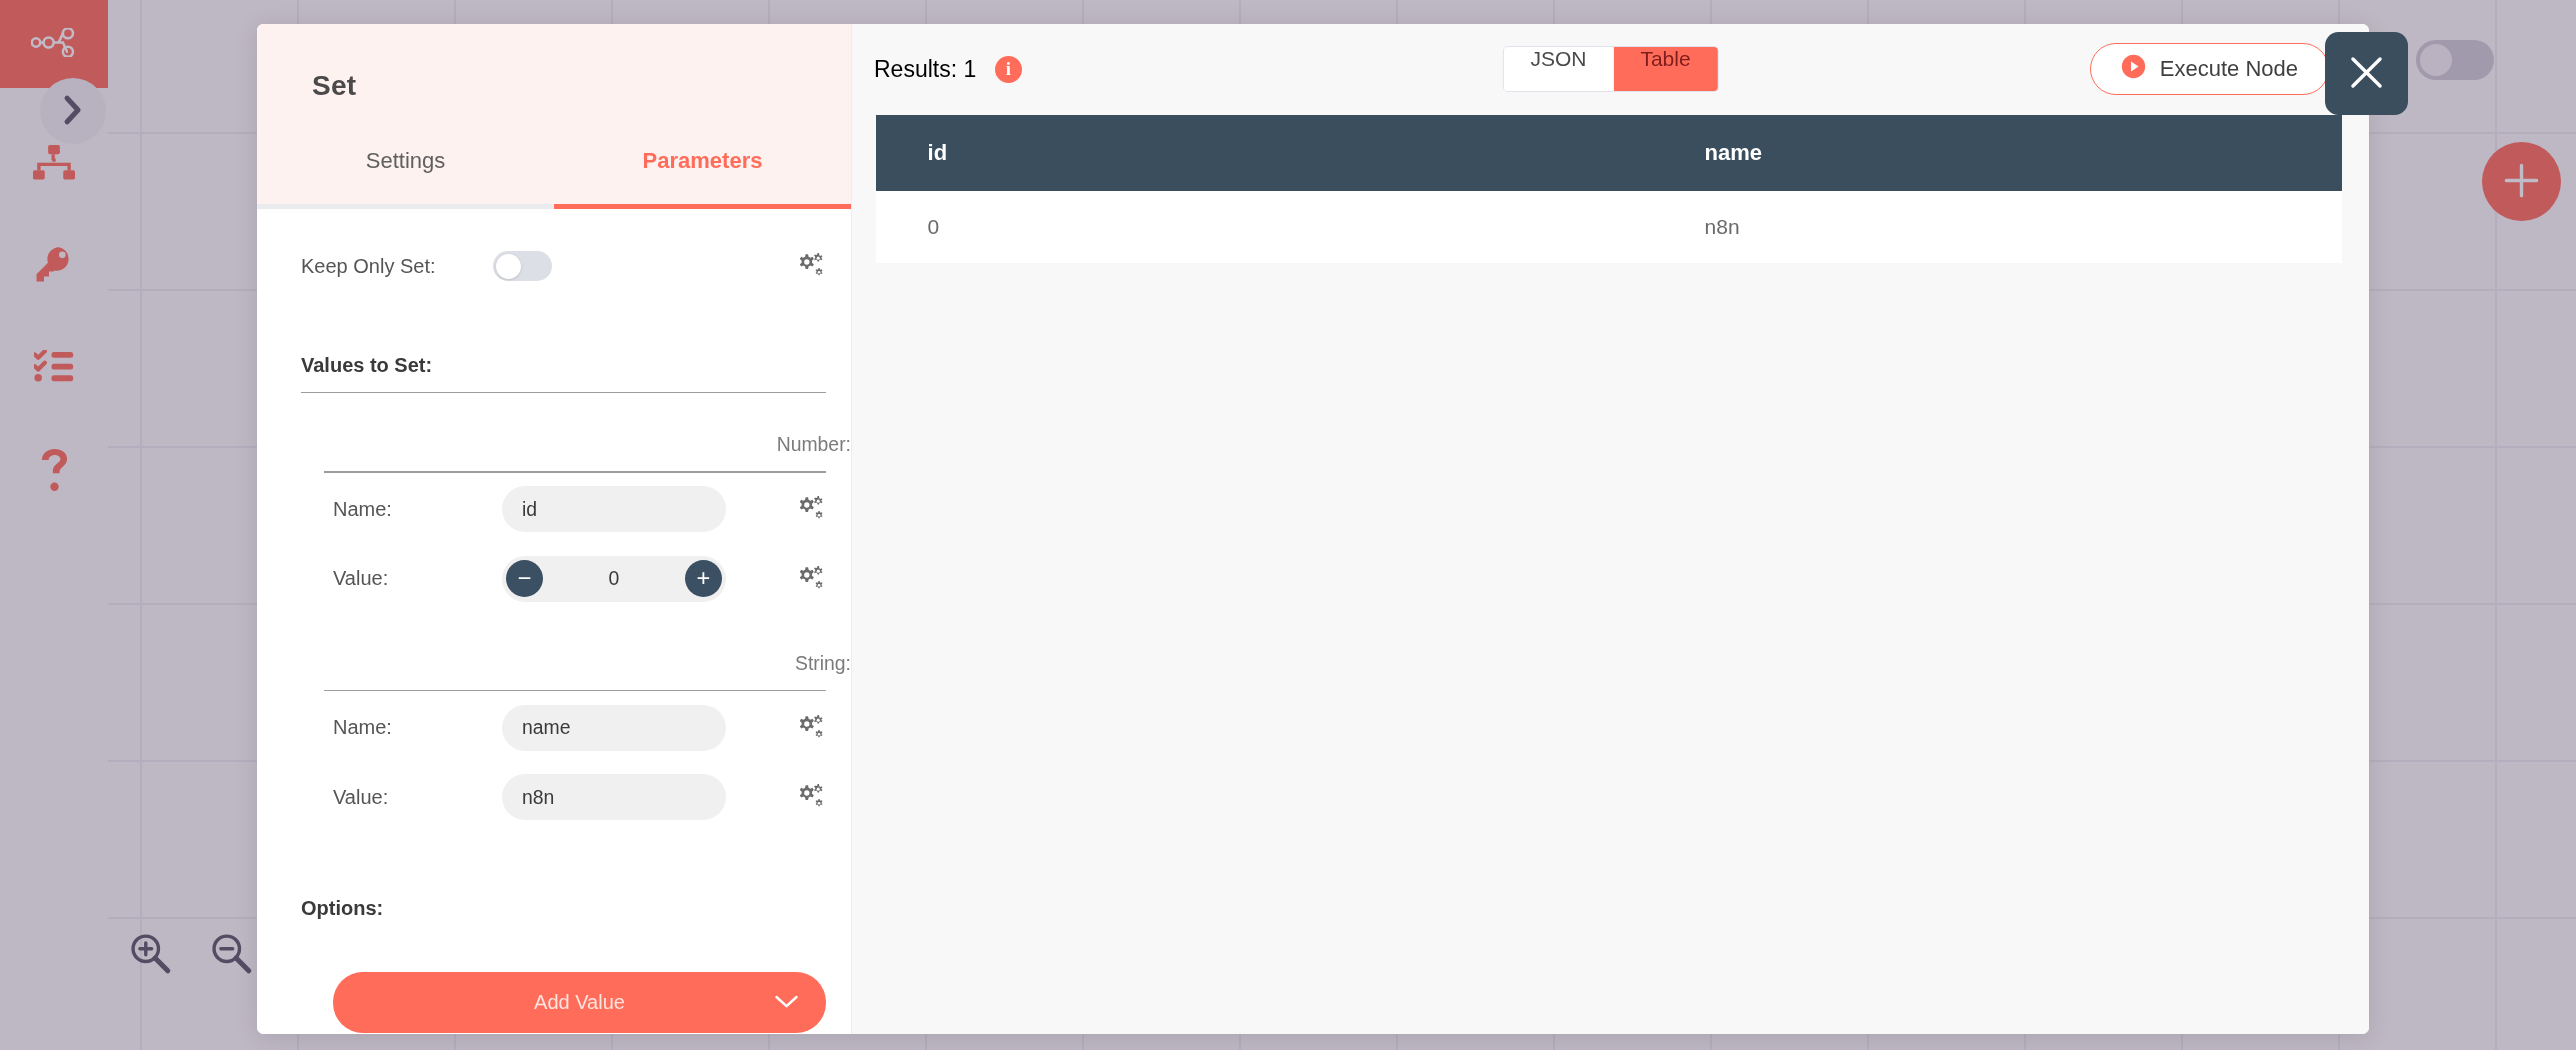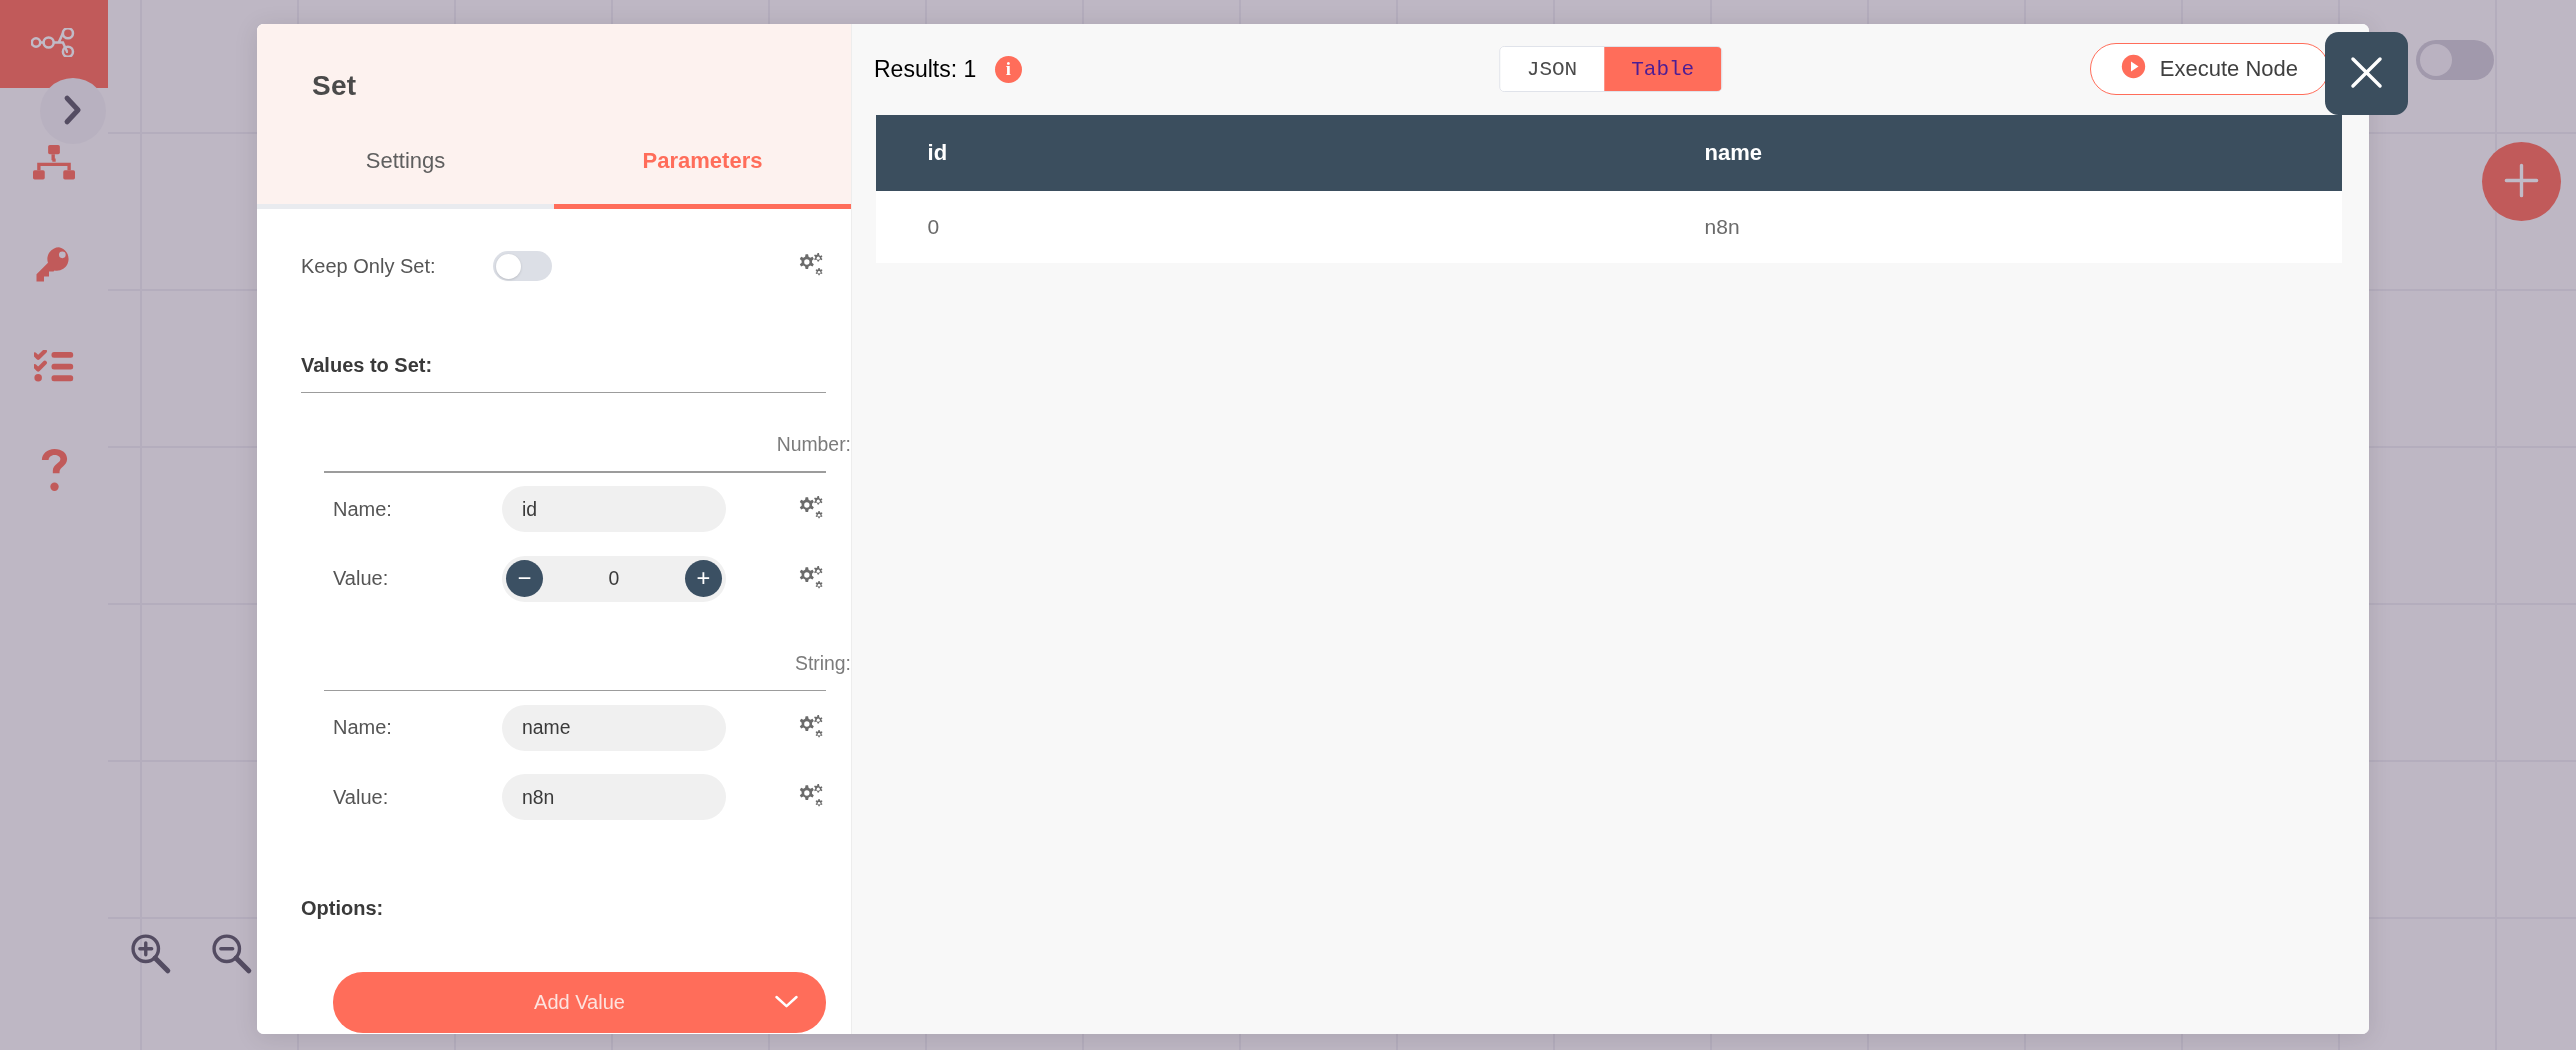--- a/index.html
+++ b/index.html
@@ -249,25 +249,25 @@
     display: flex; align-items: center; justify-content: center;
     font-size: 18.5px; font-weight: 700; font-family: "Liberation Serif", serif;
     cursor: pointer;
   }
   #view-toggle {
     position: absolute; left: 50%; transform: translateX(-50%);
     display: flex; border-radius: 5px; overflow: hidden;
     border: 1.7px solid #e0e3ea;
   }
   .view-opt {
-    height: 44px; display: flex; align-items: center; justify-content: center;
-    font-size: 21px; padding: 0 27px; cursor: pointer; font-family: Liberation Mono, monospace;
+    height: 44px; display: flex; align-items: flex-start; justify-content: center;
+    font-size: 21px; padding: 0 27px; cursor: pointer;
   }
   .view-opt.off { background: #ffffff; color: #4a4a4a; }
-  .view-opt.on  { background: #ff6d5a; color: #4c1d95; }
+  .view-opt.on  { background: #ff6d5a; color: #7f1d1d; }
 
   #execute-btn {
     position: absolute; right: 40px; top: 50%;
     transform: translateY(-50%);
     height: 52px; border-radius: 26px;
     border: 1.7px solid #ff6d5a; background: #ffffff;
     color: #404040; font-size: 22px;
     display: flex; align-items: center; gap: 13.5px;
     padding: 0 30px; cursor: pointer;
   }

